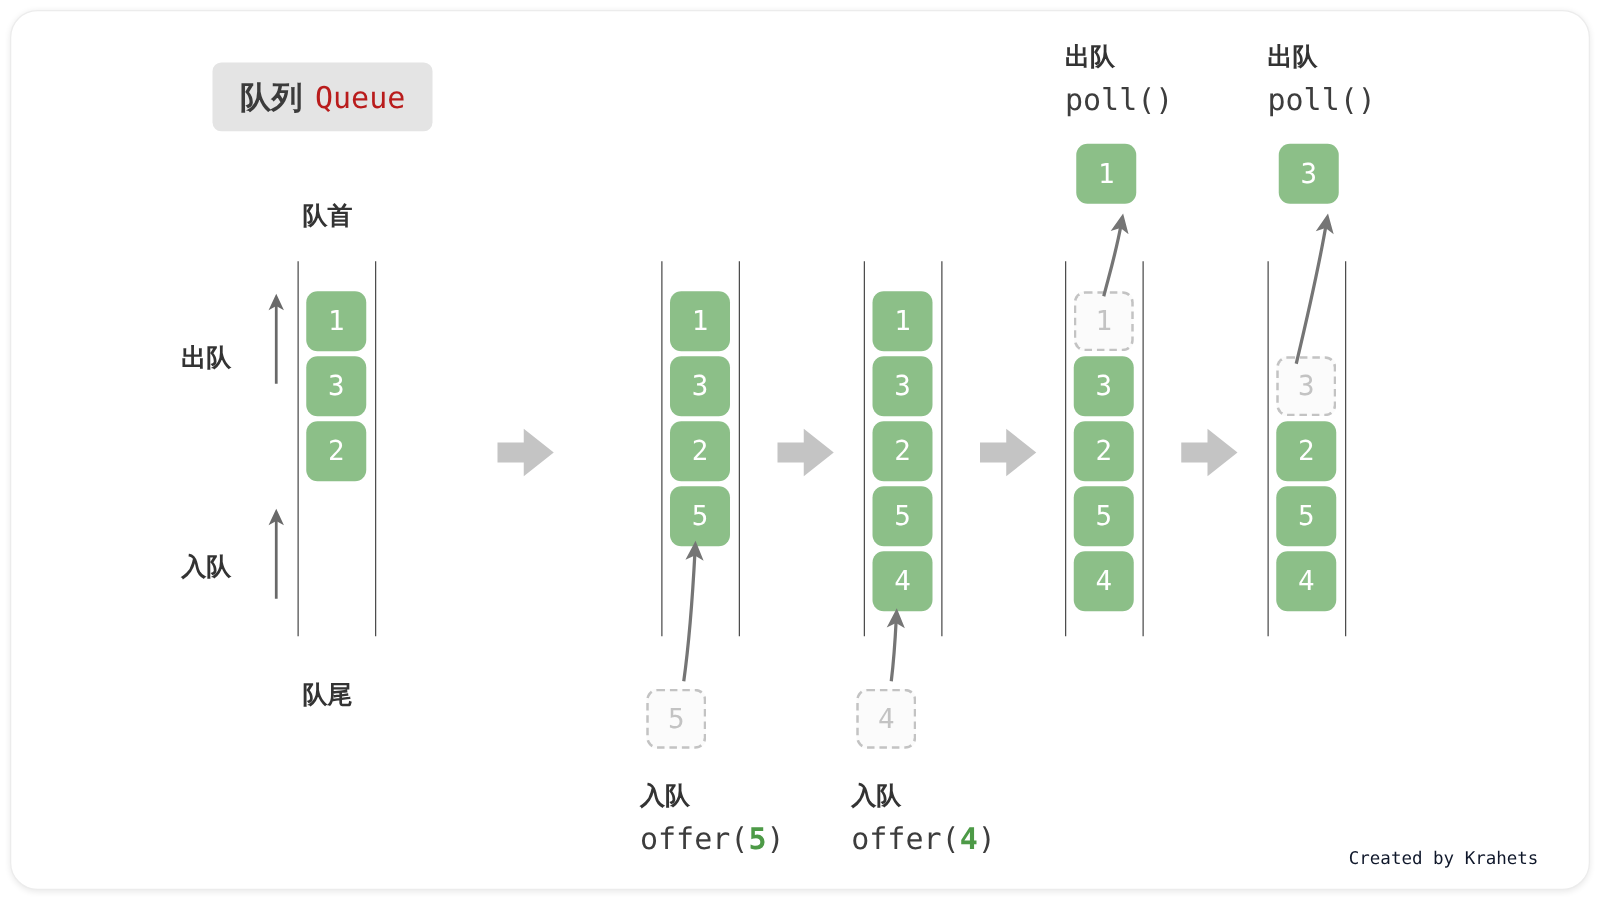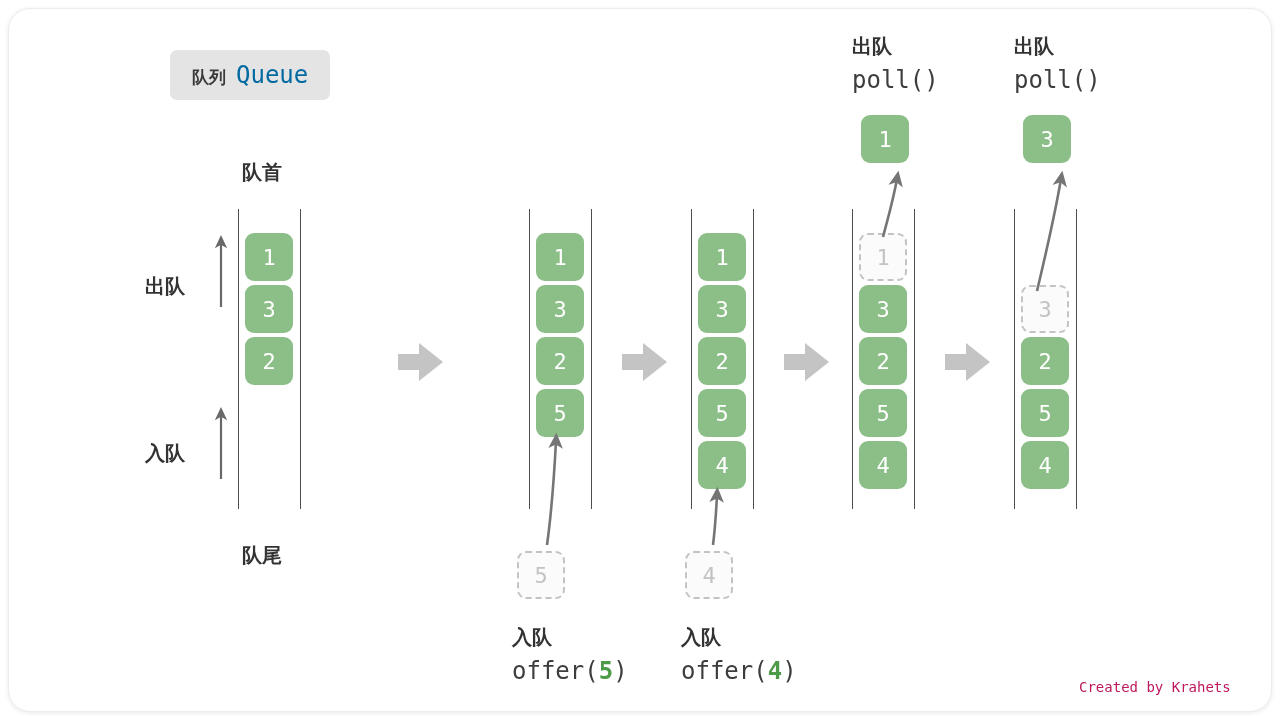--- a/index.html
+++ b/index.html
@@ -40,28 +40,28 @@
     position: absolute;
     background: #e4e4e4;
     border-radius: 7px;
     padding: 11px 22px;
     white-space: nowrap;
     display: flex;
     align-items: baseline;
     gap: 10px;
   }
   .title-cn {
-    font-size: 17px;
+    font-size: 25px;
     font-weight: bold;
     color: #3b3b3b;
     font-family: "Liberation Sans", "DejaVu Sans", sans-serif;
   }
   .title-en {
     font-size: 24px;
-    color: #0369a1;
+    color: #b91c1c;
     font-family: "DejaVu Sans Mono", "Liberation Mono", monospace;
   }
 
   
   .rail {
     position: absolute;
     width: 1px;
     background: #4d4d4d;
   }
 
@@ -113,21 +113,21 @@
     font-size: 24px;
     color: #3d3d3d;
     font-family: "DejaVu Sans Mono", "Liberation Mono", monospace;
   }
   .cap-code .arg { color: #4d9a47; font-weight: bold; }
 
   .watermark {
     position: absolute;
     font-family: "DejaVu Sans Mono", "Liberation Mono", monospace;
     font-size: 14px;
-    color: #be185d;
+    color: #0f172a;
     white-space: nowrap;
   }
 
   svg.overlay {
     position: absolute;
     left: 0; top: 0;
     width: 1264px;
     height: 704px;
     pointer-events: none;
   }

